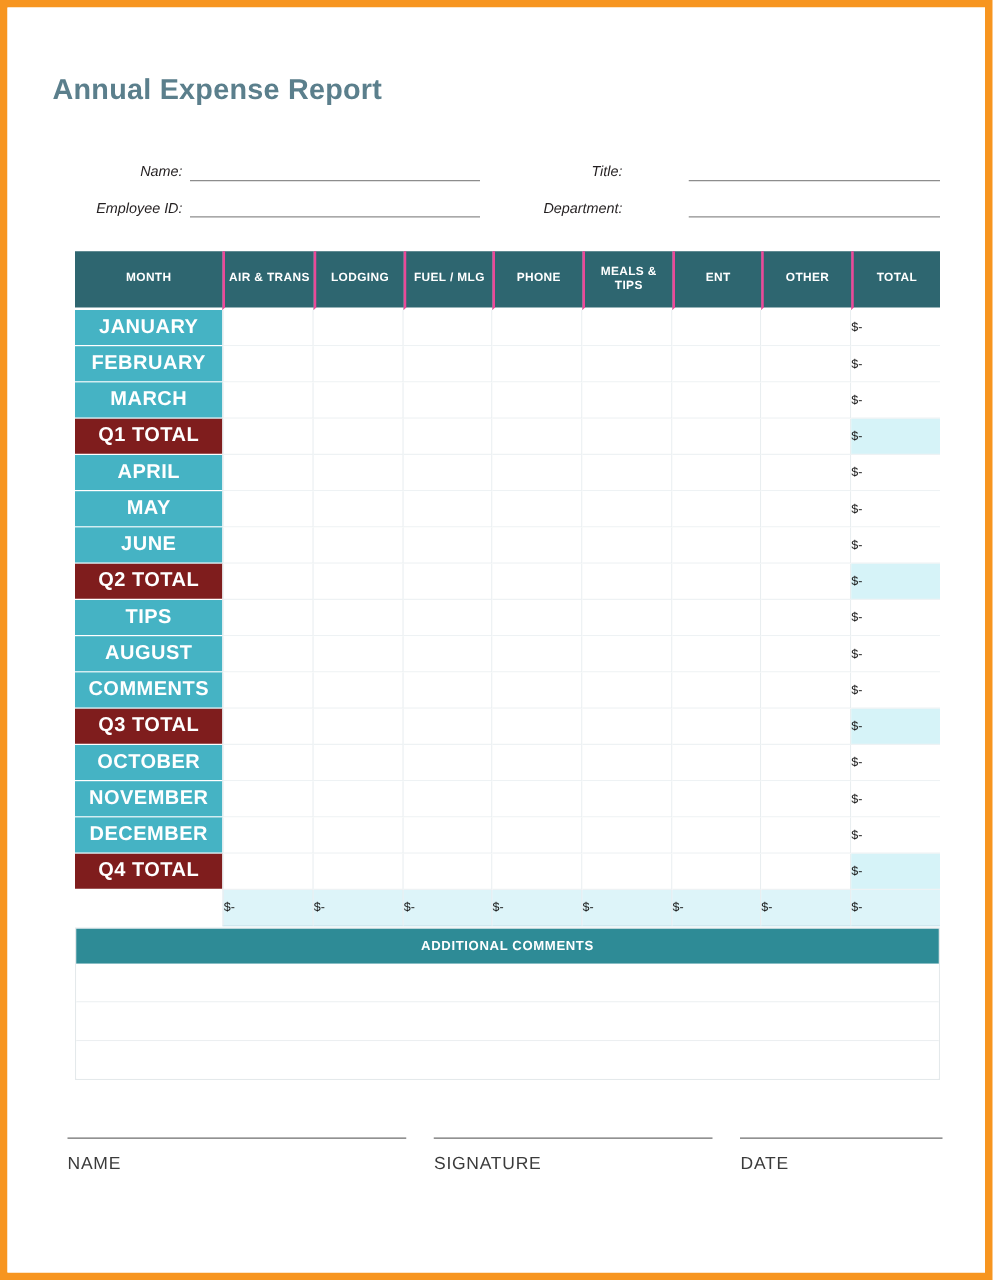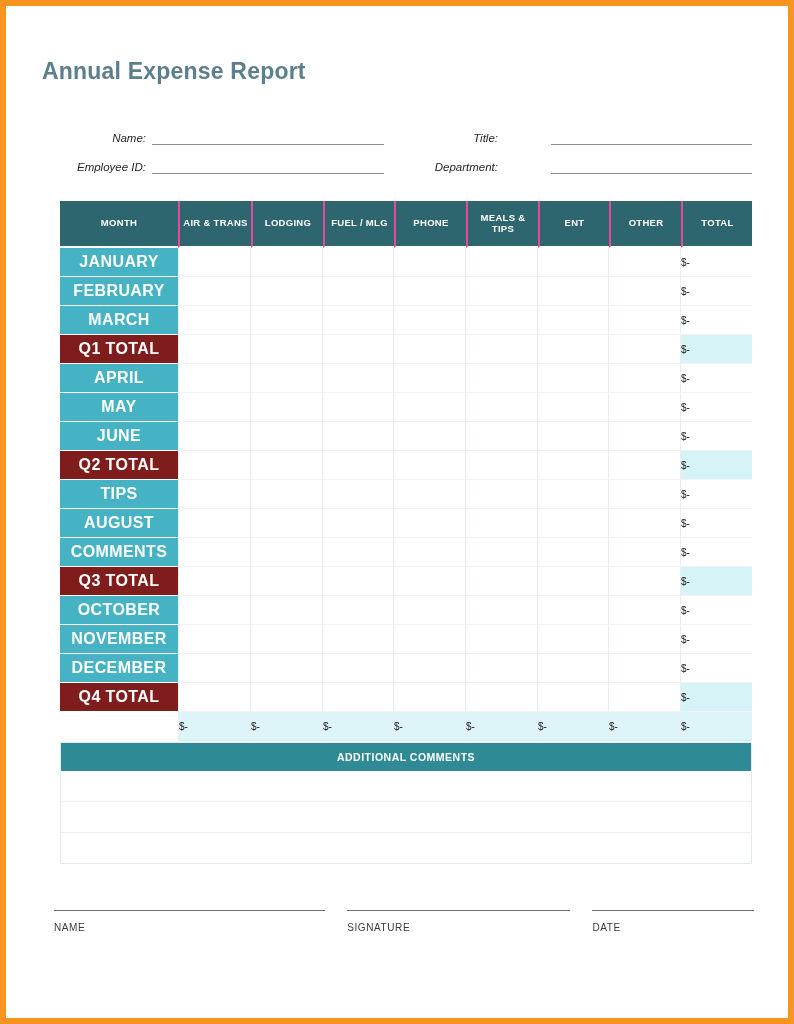--- a/index.html
+++ b/index.html
@@ -202,21 +202,21 @@
   .sign-col { display: flex; flex-direction: column; }
   .sign-col.name { width: 272px; }
   .sign-col.signature { width: 224px; }
   .sign-col.date { width: 162px; }
   .sign-line {
     border-bottom: 1px solid #6e6e6e;
     height: 16px;
   }
   .sign-label {
     margin-top: 11px;
-    font-size: 10px;
+    font-size: 14px;
     color: #3b3b3b;
     letter-spacing: 0.6px;
   }
 </style>
 </head>
 <body>
 
 <div class="page">
   <div class="inner">
 

